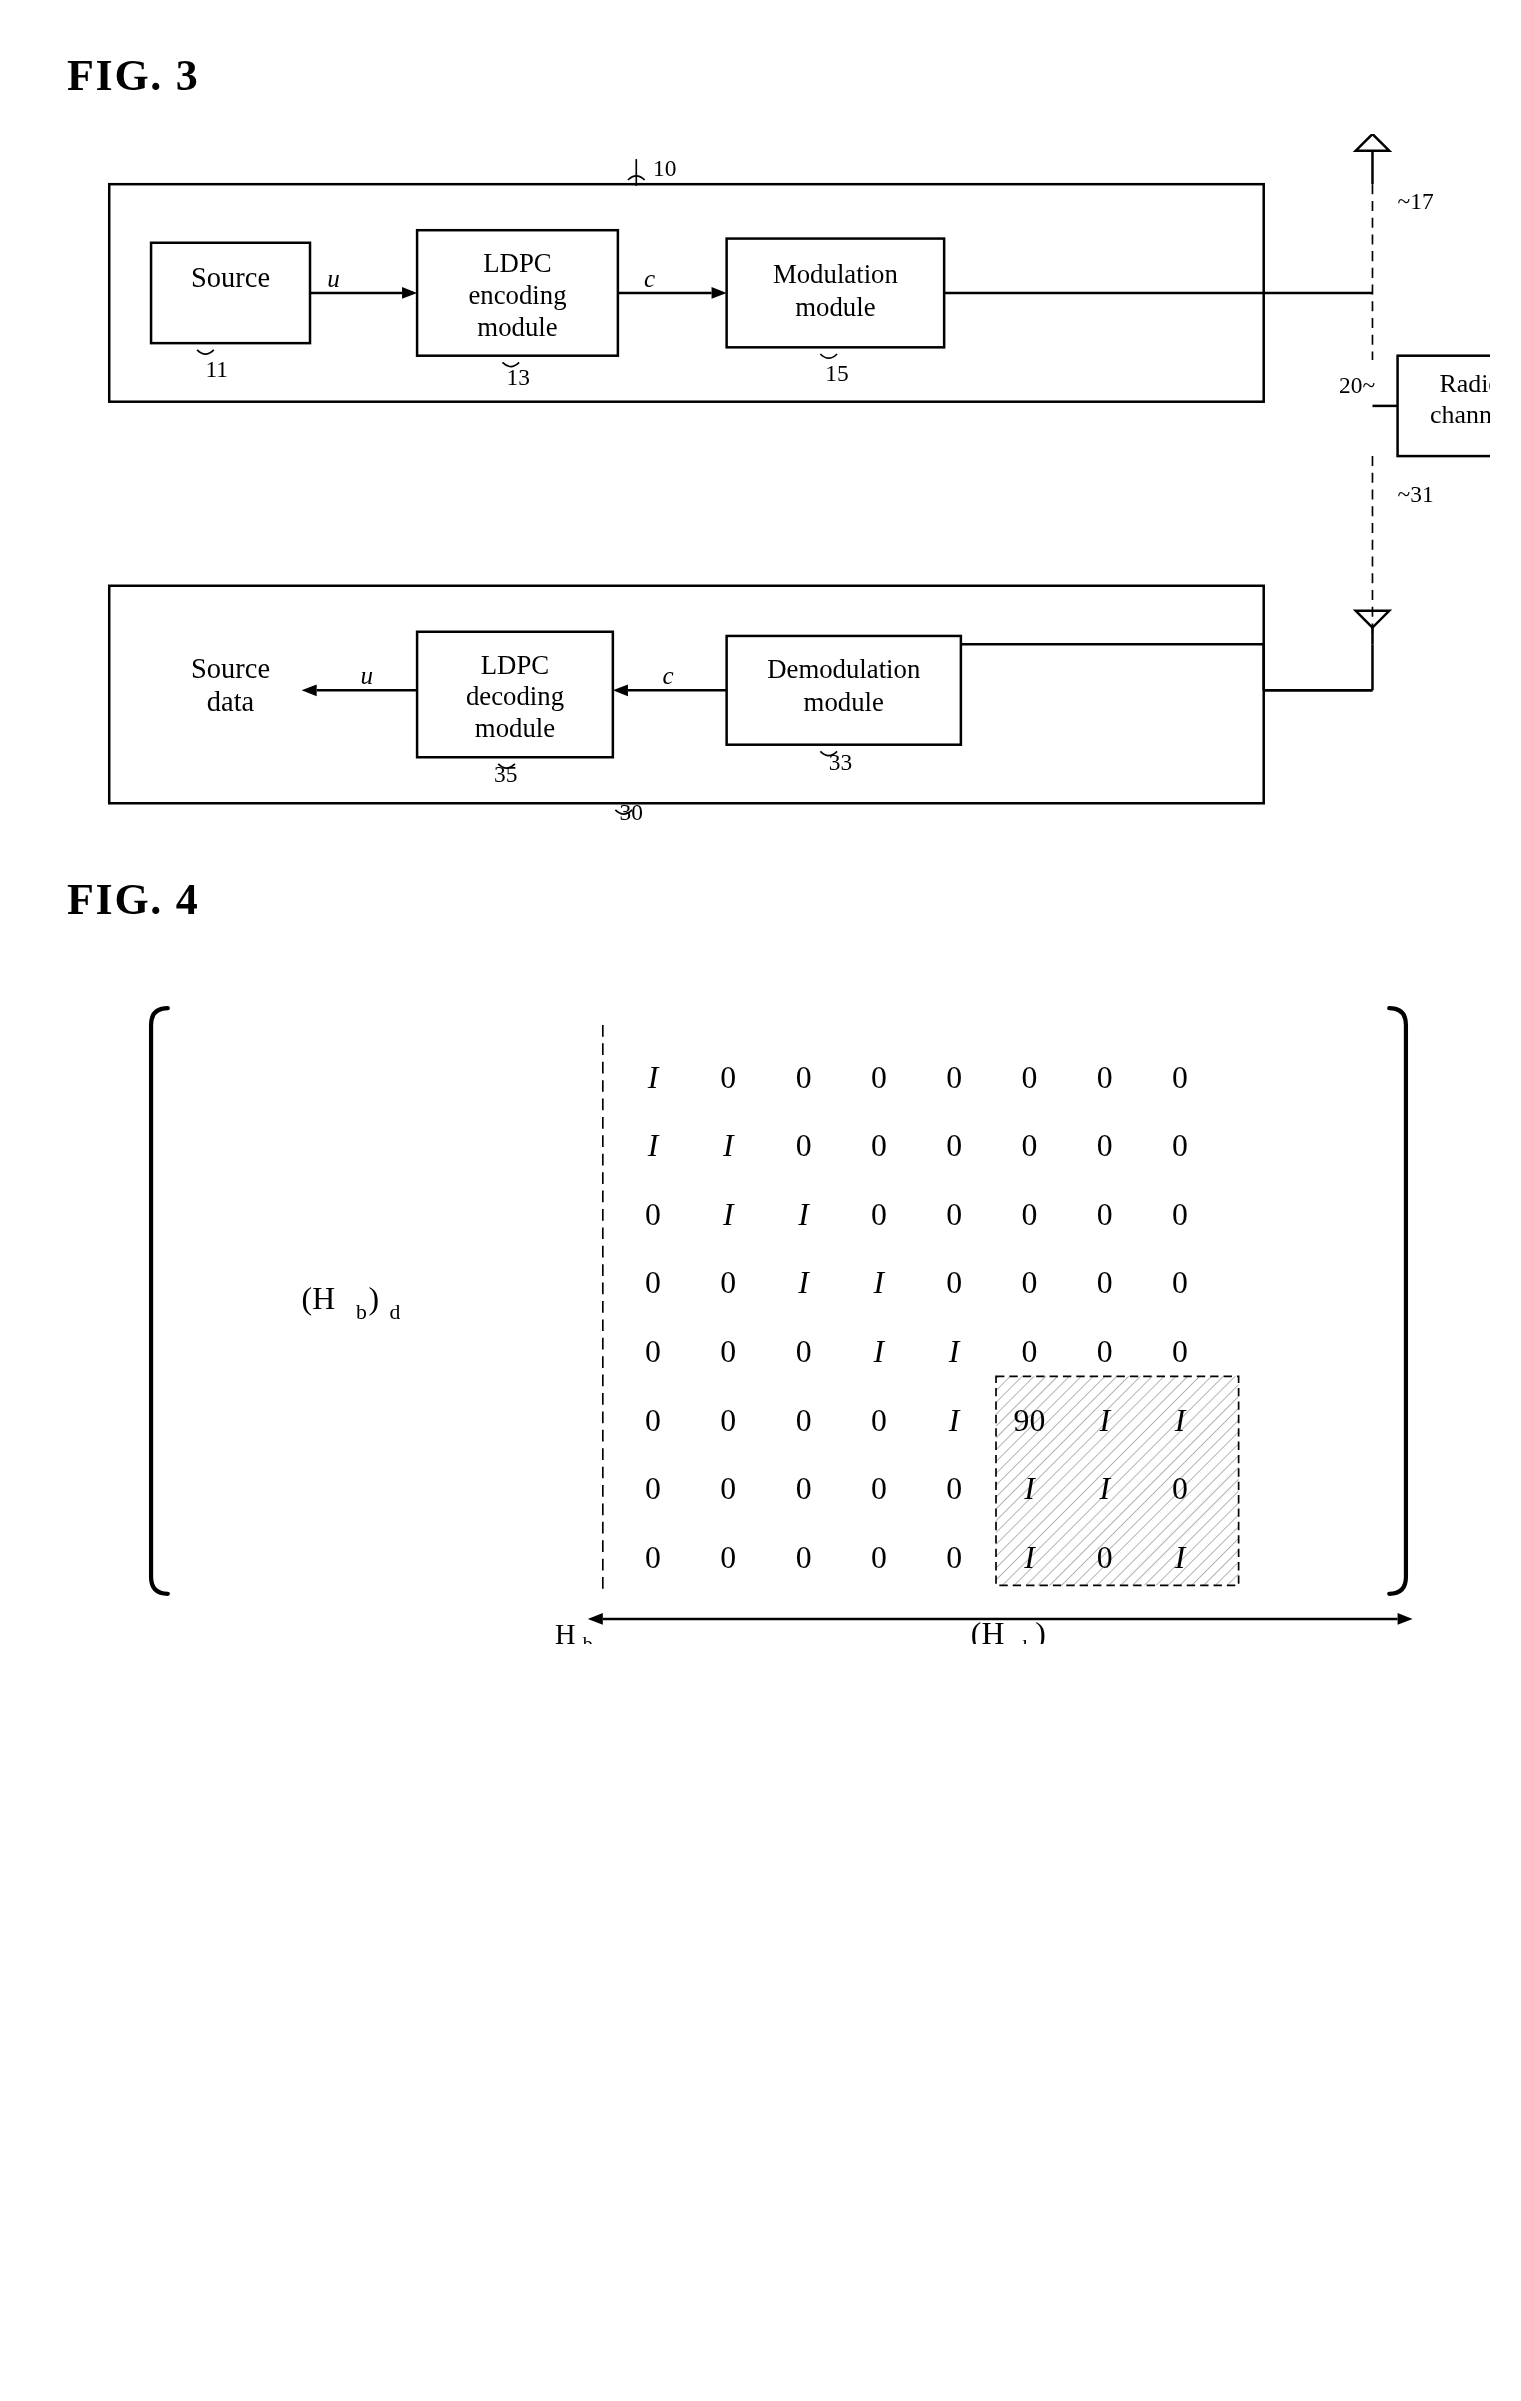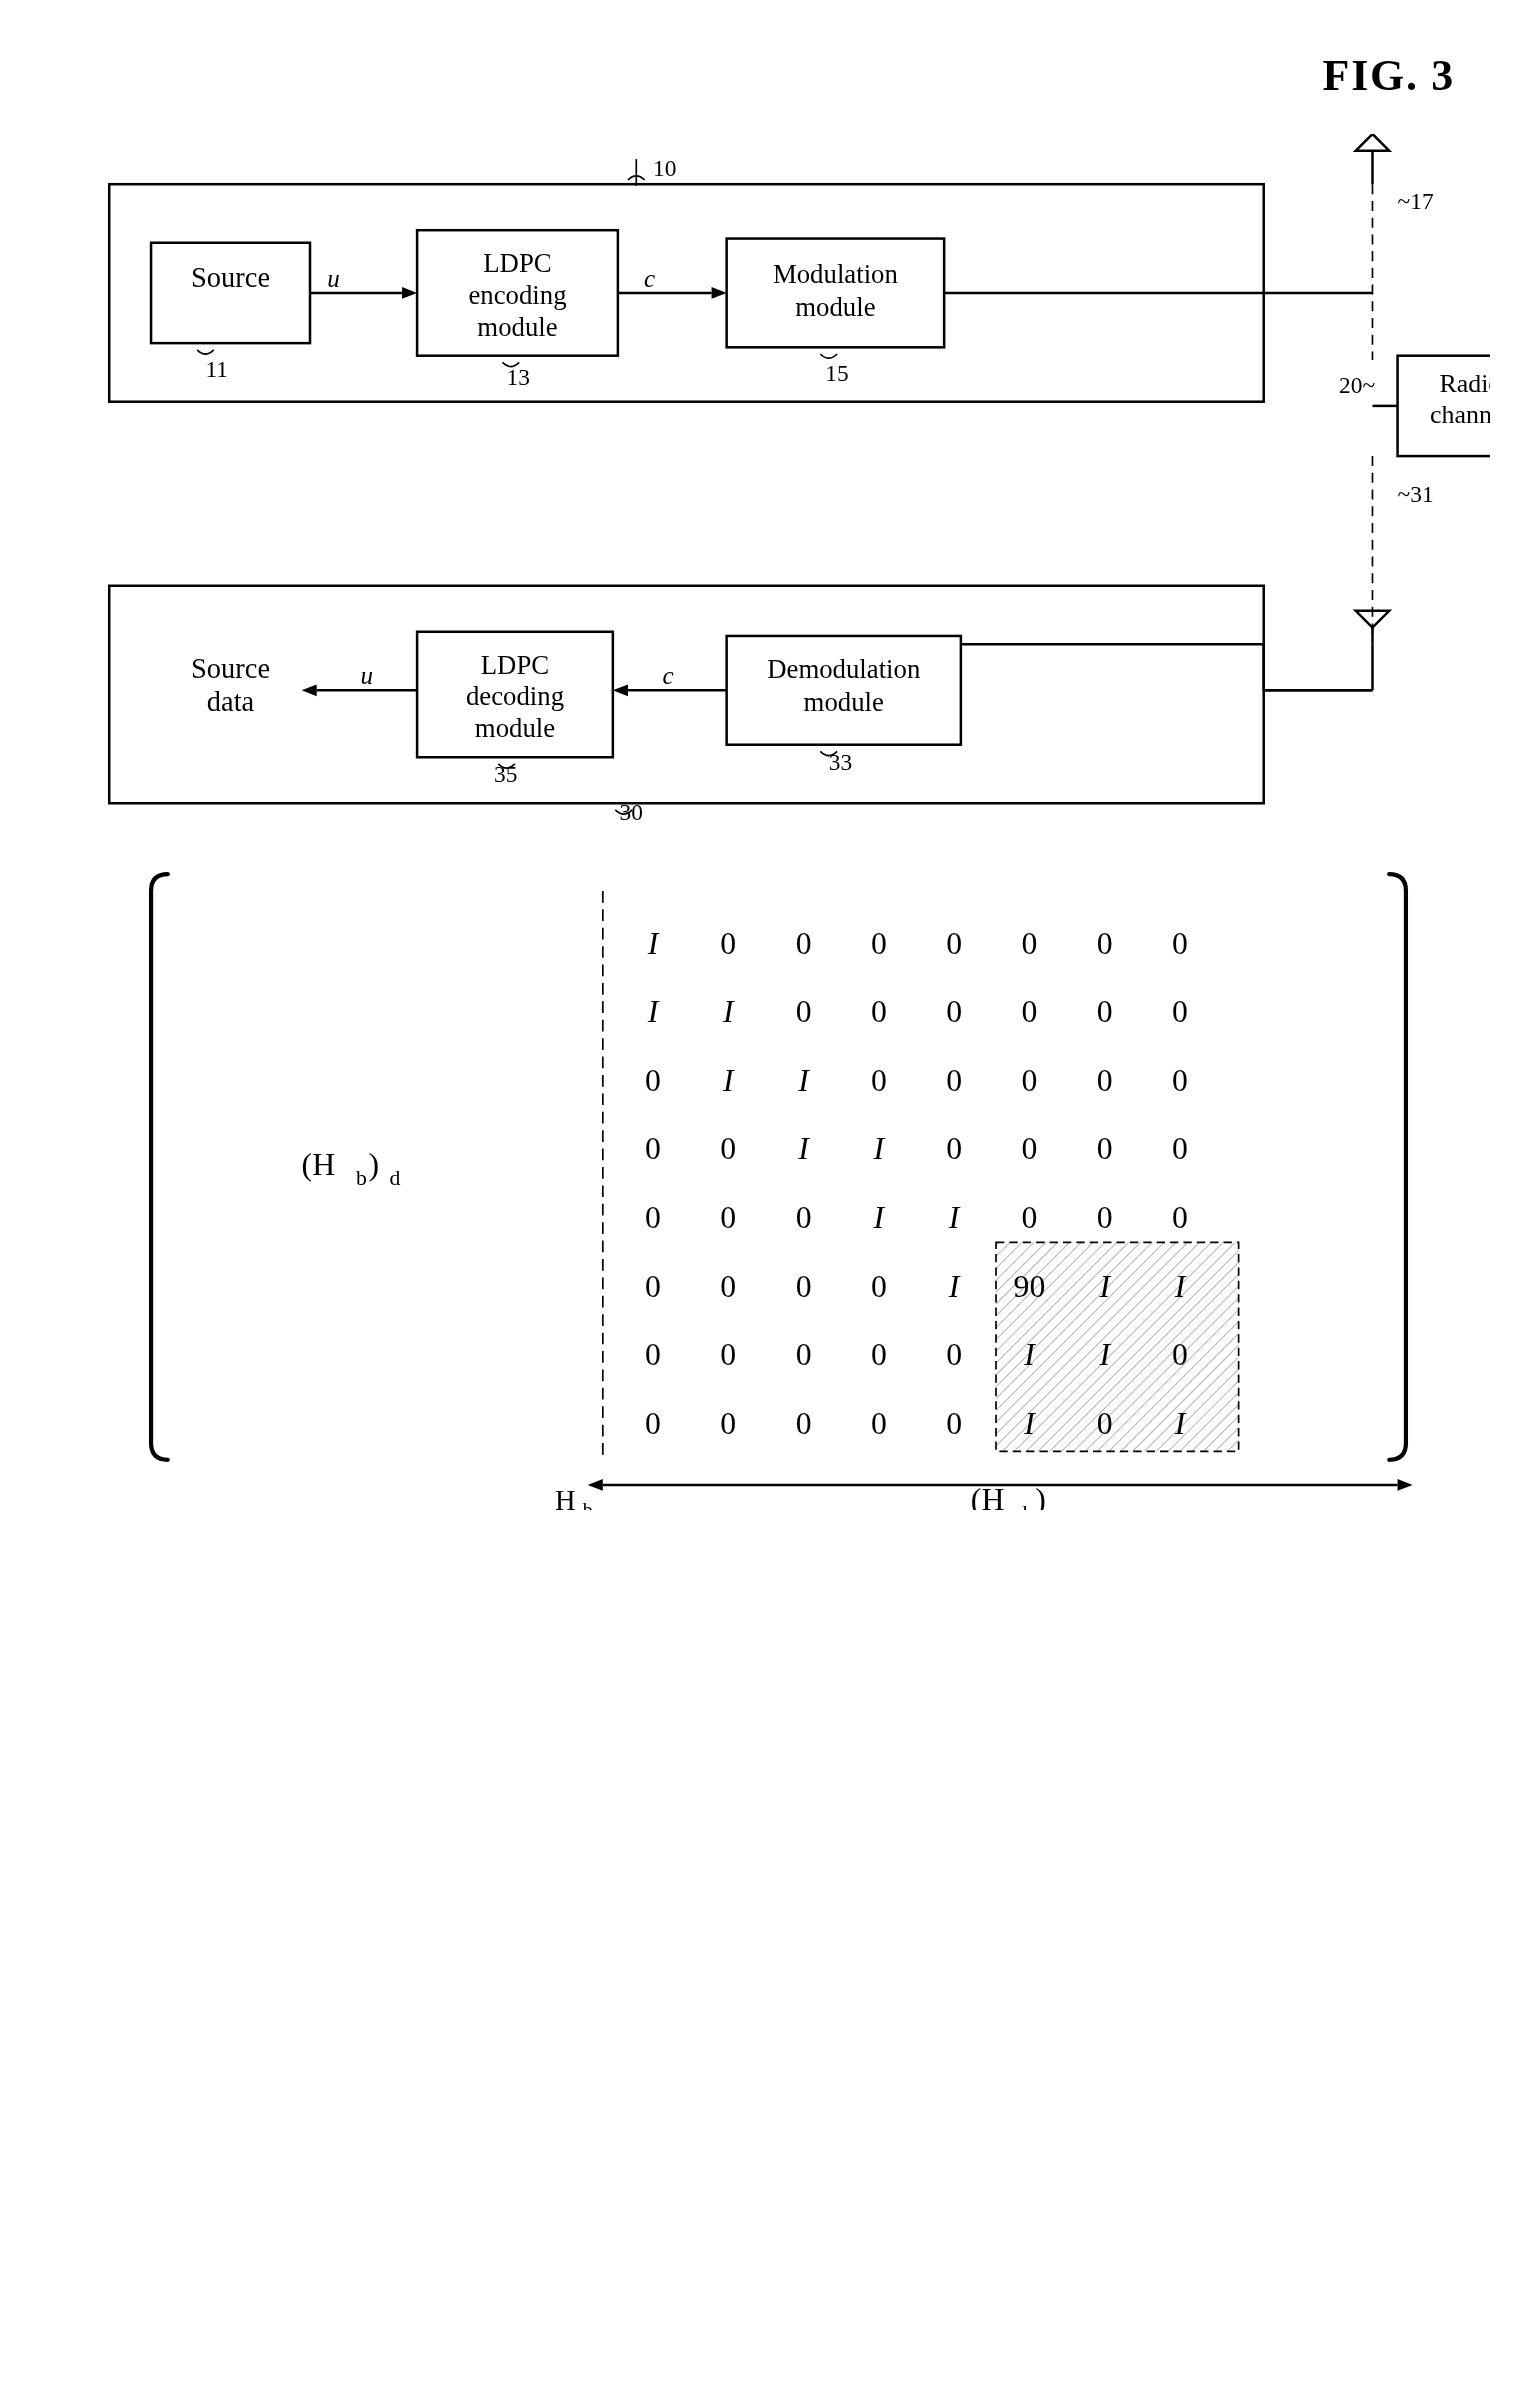--- a/index.html
+++ b/index.html
@@ -12,21 +12,21 @@
       overflow-x: hidden;
     }
 
     .page {
       width: 1522px;
       padding: 50px 67px;
     }
 
     
     .fig-title {
-      text-align: right;
+      text-align: left;
       font-size: 44px;
       font-weight: bold;
       margin-bottom: 33px;
       letter-spacing: 1.7px;
     }
 
     
     .fig3-svg-wrapper {
       position: relative;
       width: 1423px;
@@ -140,20 +140,21 @@
 
       <path d="M 900 738 Q 910 748 920 738" fill="none" stroke="black" stroke-width="2"></path>
       <text x="910" y="760" font-family="Times New Roman" font-size="28">33</text>
 
       <path d="M 515 753 Q 525 763 535 753" fill="none" stroke="black" stroke-width="2"></path>
       <text x="510" y="775" font-family="Times New Roman" font-size="28">35</text>
 
     </svg>
   </div>
 
+  <div class="fig-title" style="margin-top:50px;">FIG. 4</div>
 
   <div style="position:relative; width:1423px; margin:0 auto;">
     <svg width="1423" height="686" viewBox="0 0 1700 820" xmlns="http://www.w3.org/2000/svg">
 
       <path d="M 120 60 Q 100 60 100 80 L 100 740 Q 100 760 120 760" fill="none" stroke="black" stroke-width="5" stroke-linecap="round"></path>
 
       <path d="M 1580 60 Q 1600 60 1600 80 L 1600 740 Q 1600 760 1580 760" fill="none" stroke="black" stroke-width="5" stroke-linecap="round"></path>
 
       <text x="300" y="420" text-anchor="middle" font-family="Times New Roman" font-size="38">(H</text>
       <text x="345" y="432" text-anchor="start" font-family="Times New Roman" font-size="26">b</text>

